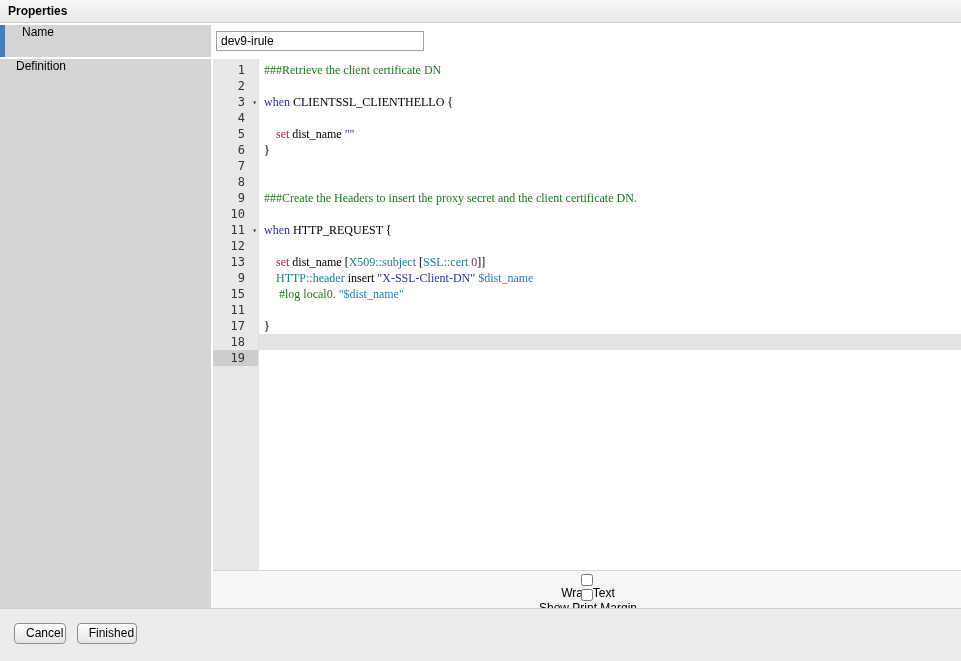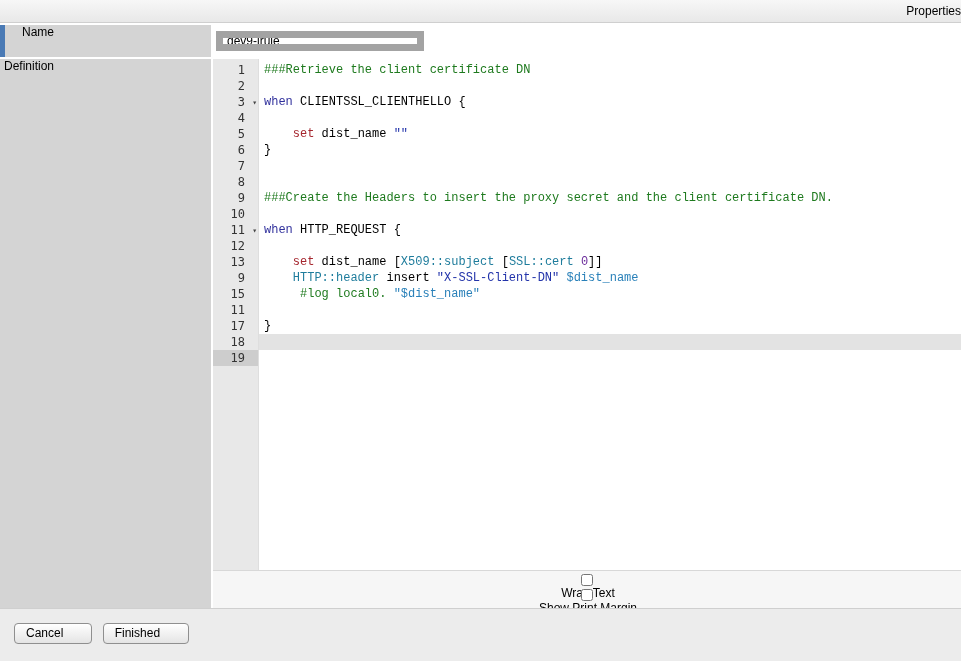--- a/index.html
+++ b/index.html
@@ -9,50 +9,49 @@
     font-size: 12px;
     color: #000;
     background: #ececec;
   }
   .page { width: 961px; height: 661px; display: flex; flex-direction: column; }
 
   
   .props-header {
     height: 23px; line-height: 22px;
     padding-left: 8px;
-    font-weight: normal; font-size: 12px;
+    font-weight: bold; font-size: 12px;
     background: linear-gradient(#f7f7f7, #e8e8e8);
     border-bottom: 1px solid #cfcfcf;
-    text-align: right;
   }
 
   .content { background: #fff; }
 
   .row { display: flex; gap: 2px; background: #fff; }
   .row-name { margin-top: 2px; height: 32px; }
   .row-def  { margin-top: 2px; height: 549px; }
 
   .label-cell {
     width: 211px; flex: 0 0 211px;
     background: #d4d4d4;
     display: flex; align-items: flex-start;
     position: relative;
     font-size: 12px;
   }
   .label-cell .accent {
     position: absolute; left: 0; top: 0; bottom: 0; width: 5px;
     background: var(--accent, #4a7ab5);
   }
   .label-cell.name .lbl { margin-left: 22px; }
-  .label-cell.def  .lbl { margin-left: 4px; }
+  .label-cell.def  .lbl { margin-left: 16px; }
 
   .value-cell { flex: 1; background: #fff; display: flex; align-items: center; padding-left: 3px; }
   .name-input {
     width: 208px; height: 20px;
-    border: 7px solid #a3a3a3;
+    border: 1px solid #a3a3a3;
     padding: 1px 4px;
     font-family: "Liberation Sans", sans-serif;
     font-size: 12px;
     background: #fff;
   }
 
   .def-right { flex: 1; display: flex; flex-direction: column; background: #fff; overflow: hidden; }
 
   
   .editor { flex: 1; display: flex; overflow: hidden; border-bottom: 1px solid #d8d8d8; }
@@ -63,21 +62,21 @@
     font-family: "DejaVu Sans Mono", monospace;
     font-size: 12px; color: #333;
     padding-top: 3px;
   }
   .ln { height: 16px; line-height: 16px; text-align: right; padding-right: 13px; position: relative; }
   .ln.active { background: #cdcdcd; text-align: right; }
   .fold { position: absolute; right: 1px; top: 1px; font-size: 8px; color: #444; }
 
   .code-lines {
     flex: 1;
-    font-family: Liberation Mono, monospace;
+    font-family: Liberation Serif, serif;
     font-size: 12px; color: var(--plain, #000);
     padding-top: 3px;
     overflow: hidden;
   }
   .cl { height: 16px; line-height: 16px; white-space: pre; padding-left: 5px; }
   .cl.active { background: #e3e3e3; }
 
   .tok-comment { color: var(--comment, #1e7a1e); }
   .tok-keyword { color: var(--keyword, #30309c); }
   .tok-builtin { color: var(--builtin, #a5262e); }
@@ -96,21 +95,21 @@
   
   .footer {
     flex: 1;
     background: #ececec;
     border-top: 1px solid #cfcfcf;
     padding: 14px 0 0 14px;
   }
   .btn {
     font-family: "Liberation Sans", sans-serif;
     font-size: 12px;
-    padding: 2px 28px 3px 11px;
+    padding: 2px 2px 3px 11px;
     background: linear-gradient(#ffffff, #e4e4e4);
     border: 1px solid #8f8f8f;
     border-radius: 4px;
     margin-right: 7px;
     cursor: pointer;
   }
 </style>
 </head>
 <body>
 

